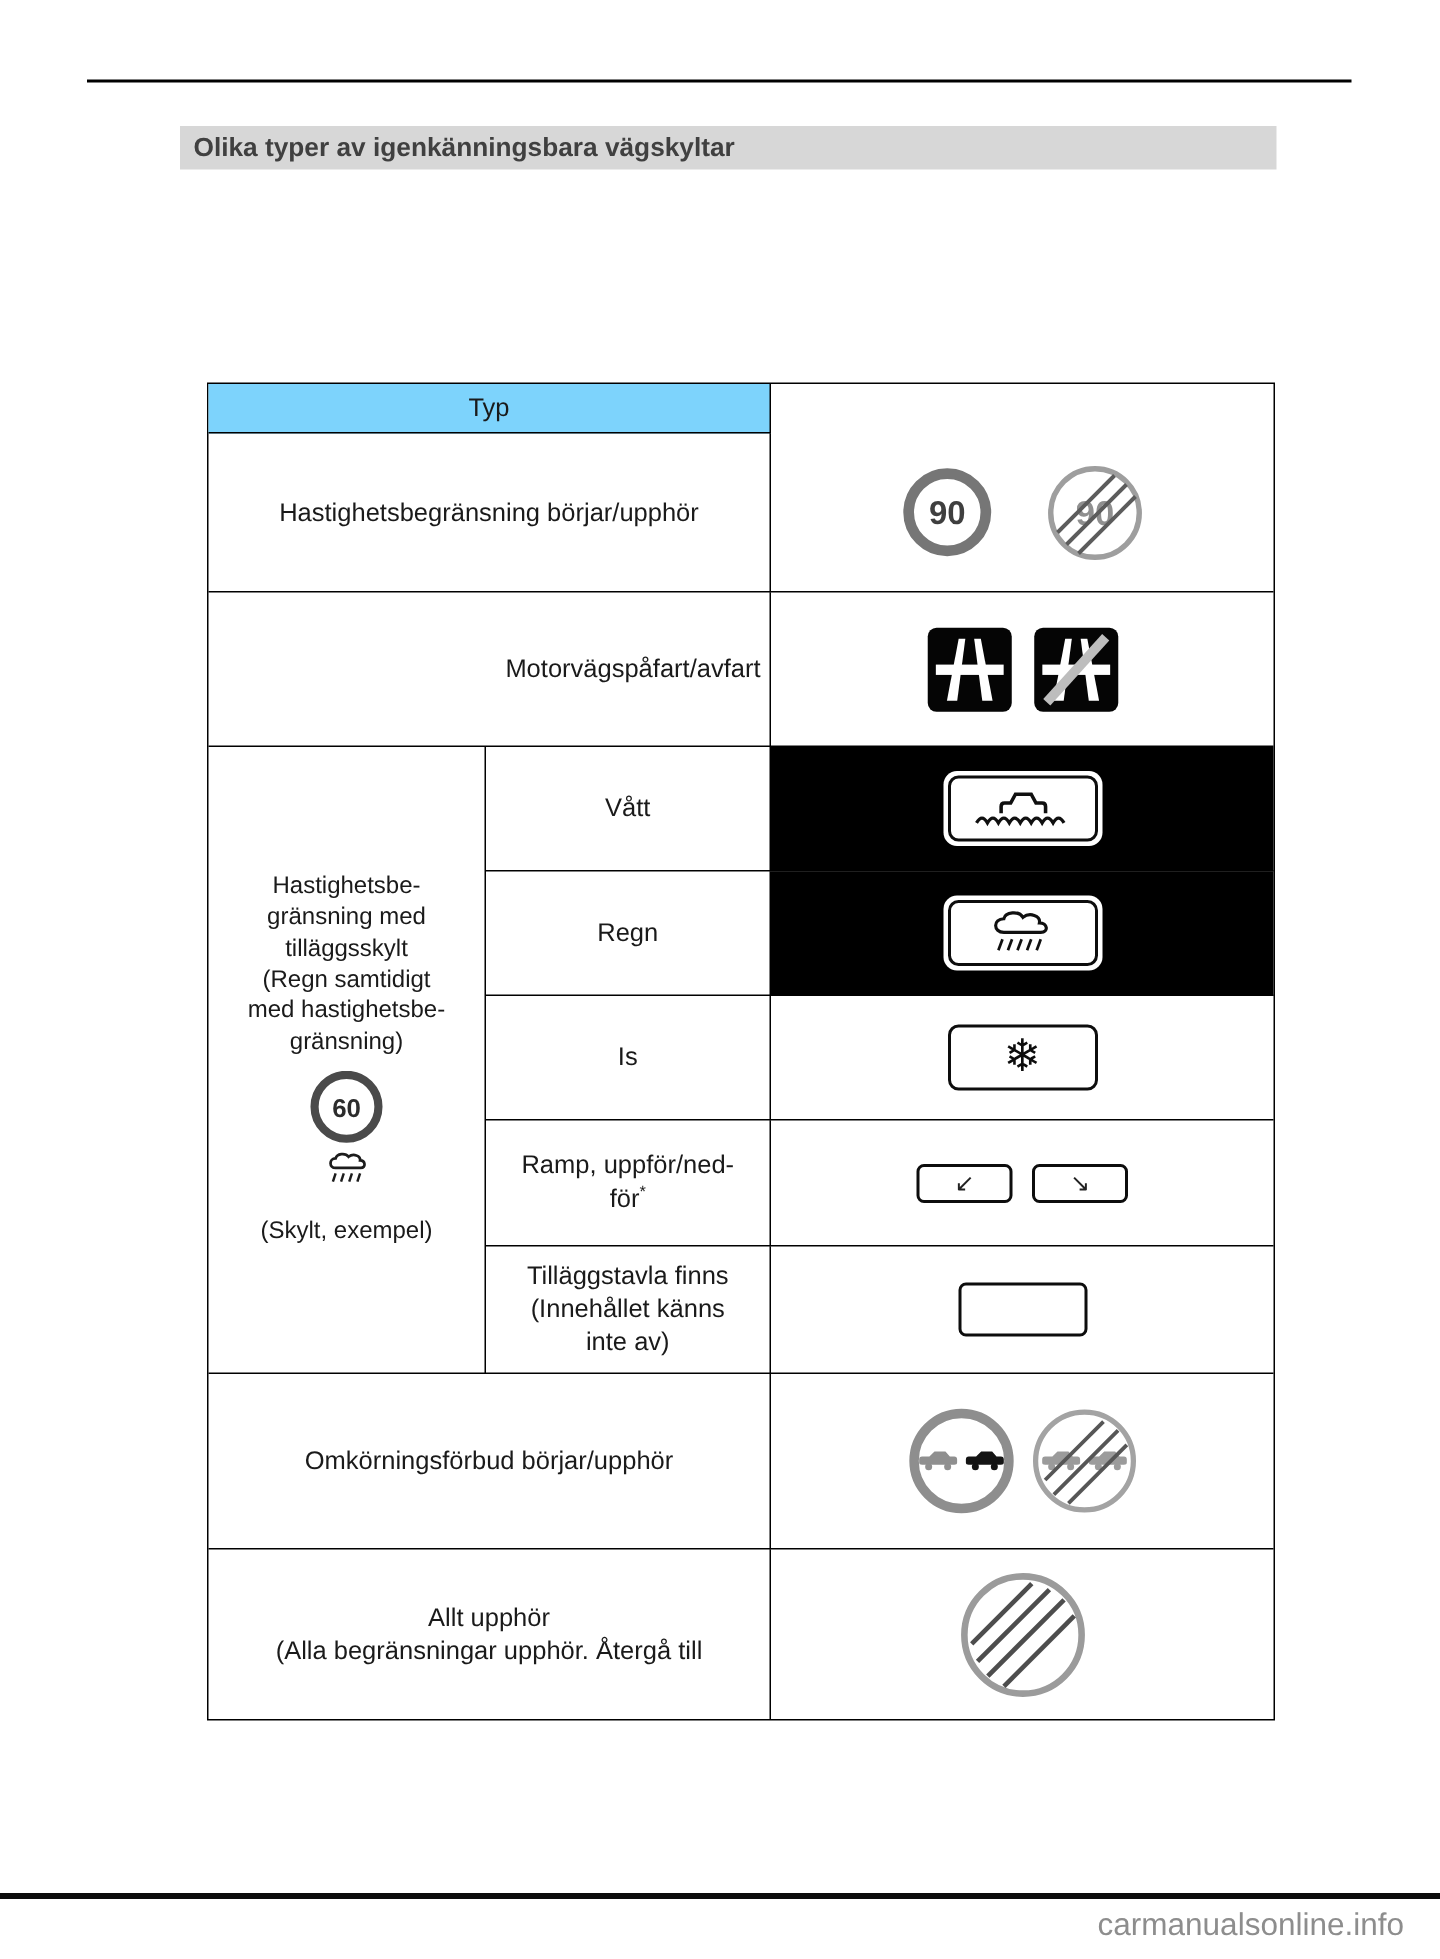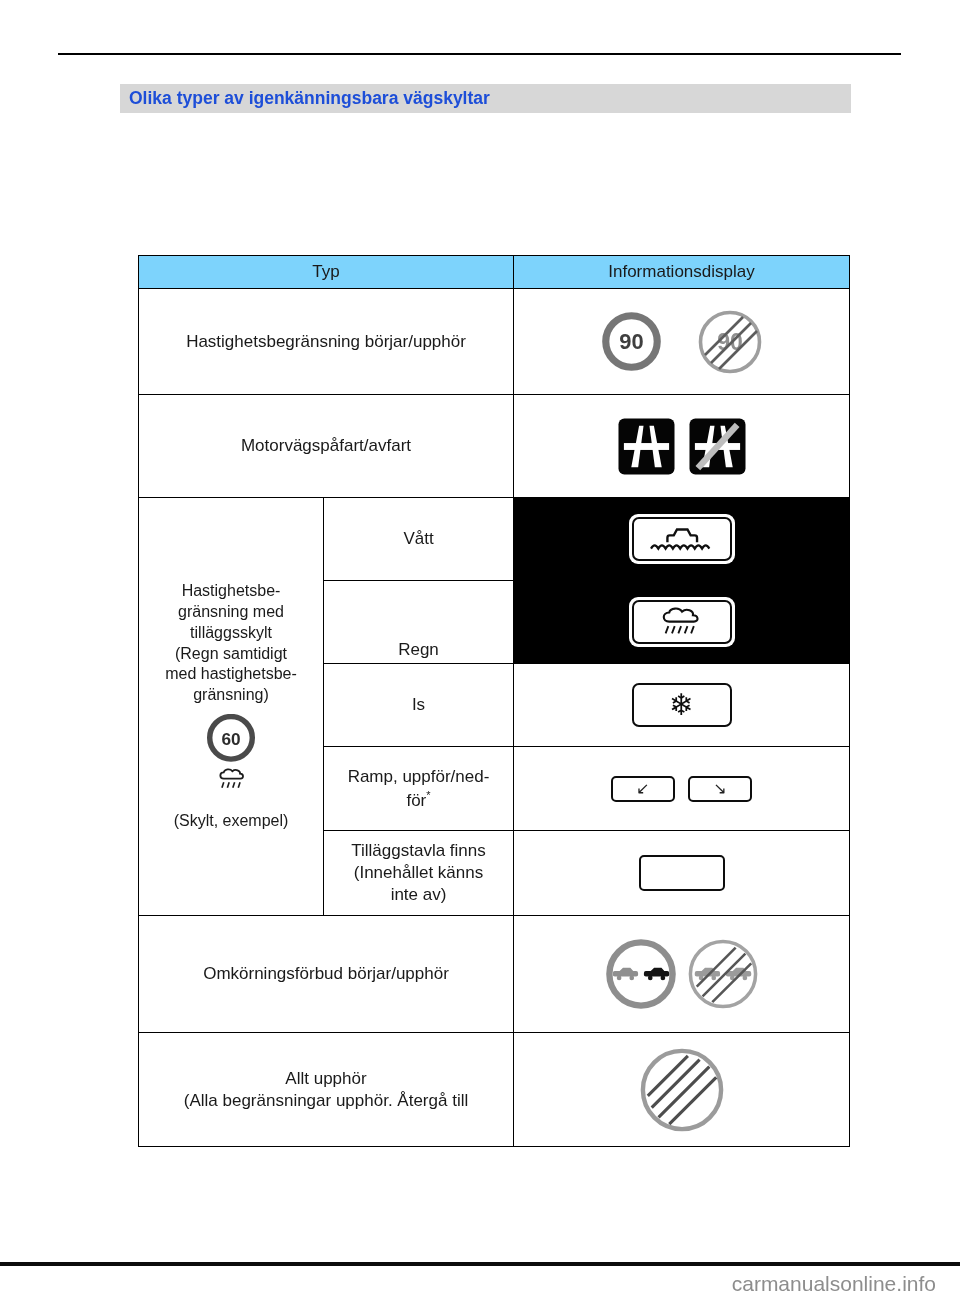--- a/index.html
+++ b/index.html
@@ -2,21 +2,21 @@
 <html><head>
 <meta charset="utf-8">
 <style>
   html,body{margin:0;padding:0;background:#ffffff;}
   .page{position:relative;width:960px;height:1306px;background:#ffffff;overflow:hidden;
         font-family:"Liberation Sans",sans-serif;color:#1a1a1a;}
   .top-rule{position:absolute;left:58px;top:53px;width:843px;height:2px;background:#000;}
   .bottom-rule{position:absolute;left:0;top:1262px;width:960px;height:4px;background:#0c0c0c;}
   .title-bar{position:absolute;left:120px;top:84px;width:731px;height:29px;background:#d7d7d7;
              display:flex;align-items:center;box-sizing:border-box;padding-left:9px;}
-  .title-bar .title{font-size:17.5px;font-weight:bold;color:#1d4ed8;}
+  .title-bar .title{font-size:17.5px;font-weight:bold;color:#404040;}
   .watermark{position:absolute;right:24px;top:1272px;font-size:21px;color:#8d8d8d;}
 
   .signs-table{position:absolute;left:138px;top:255px;display:grid;
                grid-template-columns:185px 190px 335px;
                grid-template-rows:33px 106px 103px 83px 83px 83px 84px 85px 117px 113px;
                border:1px solid #000;background:#fff;}
   .cell{border-right:1px solid #000;border-bottom:1px solid #000;box-sizing:border-box;
         display:flex;flex-direction:column;align-items:center;justify-content:center;
         text-align:center;padding:2px 6px;}
   .cell.no-r{border-right:none;}
@@ -58,23 +58,20 @@
 
   <div class="title-bar">
     <span class="title">Olika typer av igenkänningsbara vägskyltar</span>
   </div>
 
   <div class="signs-table">
 
     <div class="cell hdr" style="grid-column:1/3;grid-row:1;">
       <span>Typ</span>
     </div>
-    <div class="cell hdr no-r" style="grid-column:3;grid-row:1;">
-      <span>Informationsdisplay</span>
-    </div>
 
     <div class="cell lbl" style="grid-column:1/3;grid-row:2;">
       <span>Hastighetsbegränsning börjar/upphör</span>
     </div>
     <div class="cell no-r" style="grid-column:3;grid-row:2;">
       <div class="icon-row" style="gap:36px;">
         <svg viewBox="0 0 64 64" width="61" height="61">
           <circle cx="32" cy="32" r="27" fill="#fff" stroke="#767676" stroke-width="7.5"></circle>
           <text x="32" y="40" text-anchor="middle" font-size="23" font-weight="bold" fill="#3f3f3f">90</text>
         </svg>
@@ -83,21 +80,21 @@
           <text x="32" y="40" text-anchor="middle" font-size="23" font-weight="bold" fill="#8f8f8f">90</text>
           <g stroke="#5c5c5c" stroke-width="2.6">
             <line x1="7" y1="45" x2="45" y2="7"></line>
             <line x1="13" y1="53" x2="53" y2="13"></line>
             <line x1="21" y1="59" x2="59" y2="21"></line>
           </g>
         </svg>
       </div>
     </div>
 
-    <div class="cell lbl" style="grid-column:1/3;grid-row:3;">
+    <div class="cell lbl" style="grid-column:1/3;grid-row:3;align-items:flex-end;">
       <span>Motorvägspåfart/avfart</span>
     </div>
     <div class="cell no-r" style="grid-column:3;grid-row:3;">
       <div class="icon-row" style="gap:14px;">
         <svg viewBox="0 0 58 58" width="57" height="57">
           <rect x="0.5" y="0.5" width="57" height="57" rx="6" fill="#050505"></rect>
           <g fill="#fff">
             <polygon points="21.5,8 26,8 20.5,50 13.5,50"></polygon>
             <polygon points="32,8 36.5,8 44.5,50 37.5,50"></polygon>
             <rect x="6" y="25.5" width="46" height="7"></rect>
@@ -145,21 +142,21 @@
       <div class="plate">
           <div class="plate-inner">
         <svg viewBox="0 0 84 34" width="84" height="31">
           <path d="M26,20 V15 Q26,12.5 28.5,12.5 H33 L36.5,6 H48 L51.5,12.5 H56 Q58.5,12.5 58.5,15 V20" fill="none" stroke="#101010" stroke-width="2.6"></path>
           <path d="M8,27 q4,-7 8,0 q4,-7 8,0 q4,-7 8,0 q4,-7 8,0 q4,-7 8,0 q4,-7 8,0 q4,-7 8,0 q4,-7 8,0" fill="none" stroke="#101010" stroke-width="2.4"></path>
         </svg>
       </div>
         </div>
     </div>
 
-    <div class="cell lbl" style="grid-column:2;grid-row:5;justify-content:flex-end;">
+    <div class="cell lbl" style="grid-column:2;grid-row:5;">
       <span>Regn</span>
     </div>
     <div class="cell no-r black-bg" style="grid-column:3;grid-row:5;">
       <div class="plate">
           <div class="plate-inner">
         <svg viewBox="0 0 84 34" width="84" height="31">
           <path d="M28,16 C20,16 20,6 28,6 C29,1 39,0 42,5 C47,1 55,4 54,9 C60,9 61,16 55,16 Z" fill="#fff" stroke="#101010" stroke-width="2.3"></path>
           <g stroke="#101010" stroke-width="2">
             <line x1="27" y1="21" x2="24" y2="29"></line>
             <line x1="34" y1="21" x2="31" y2="29"></line>

